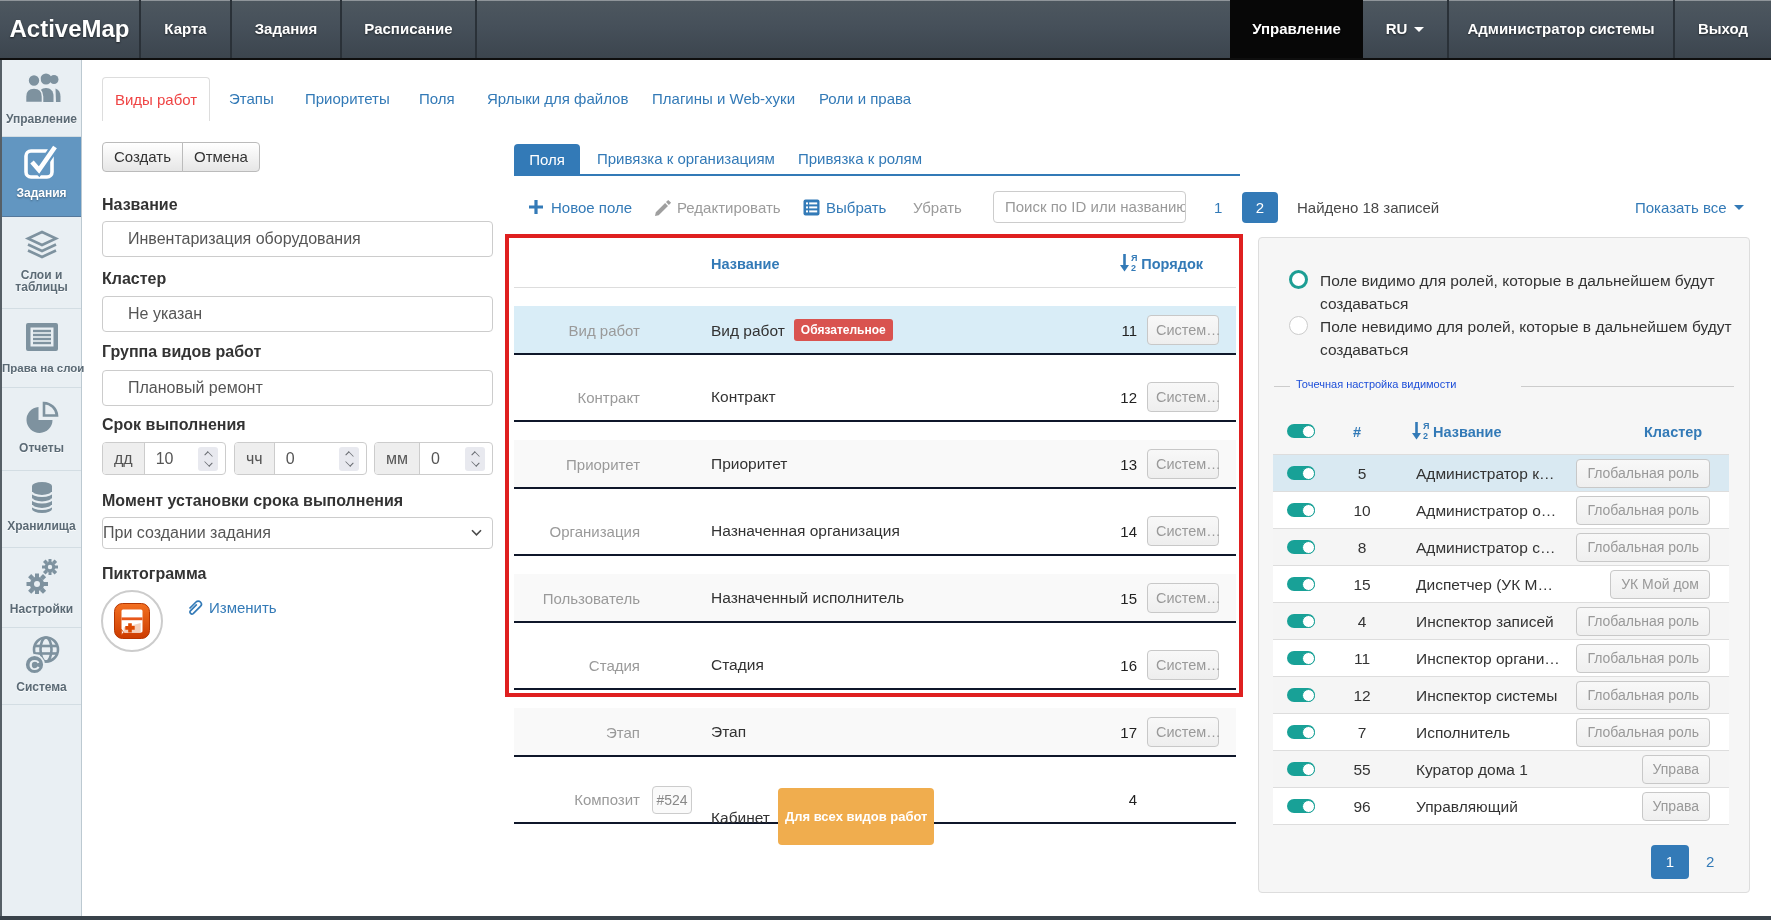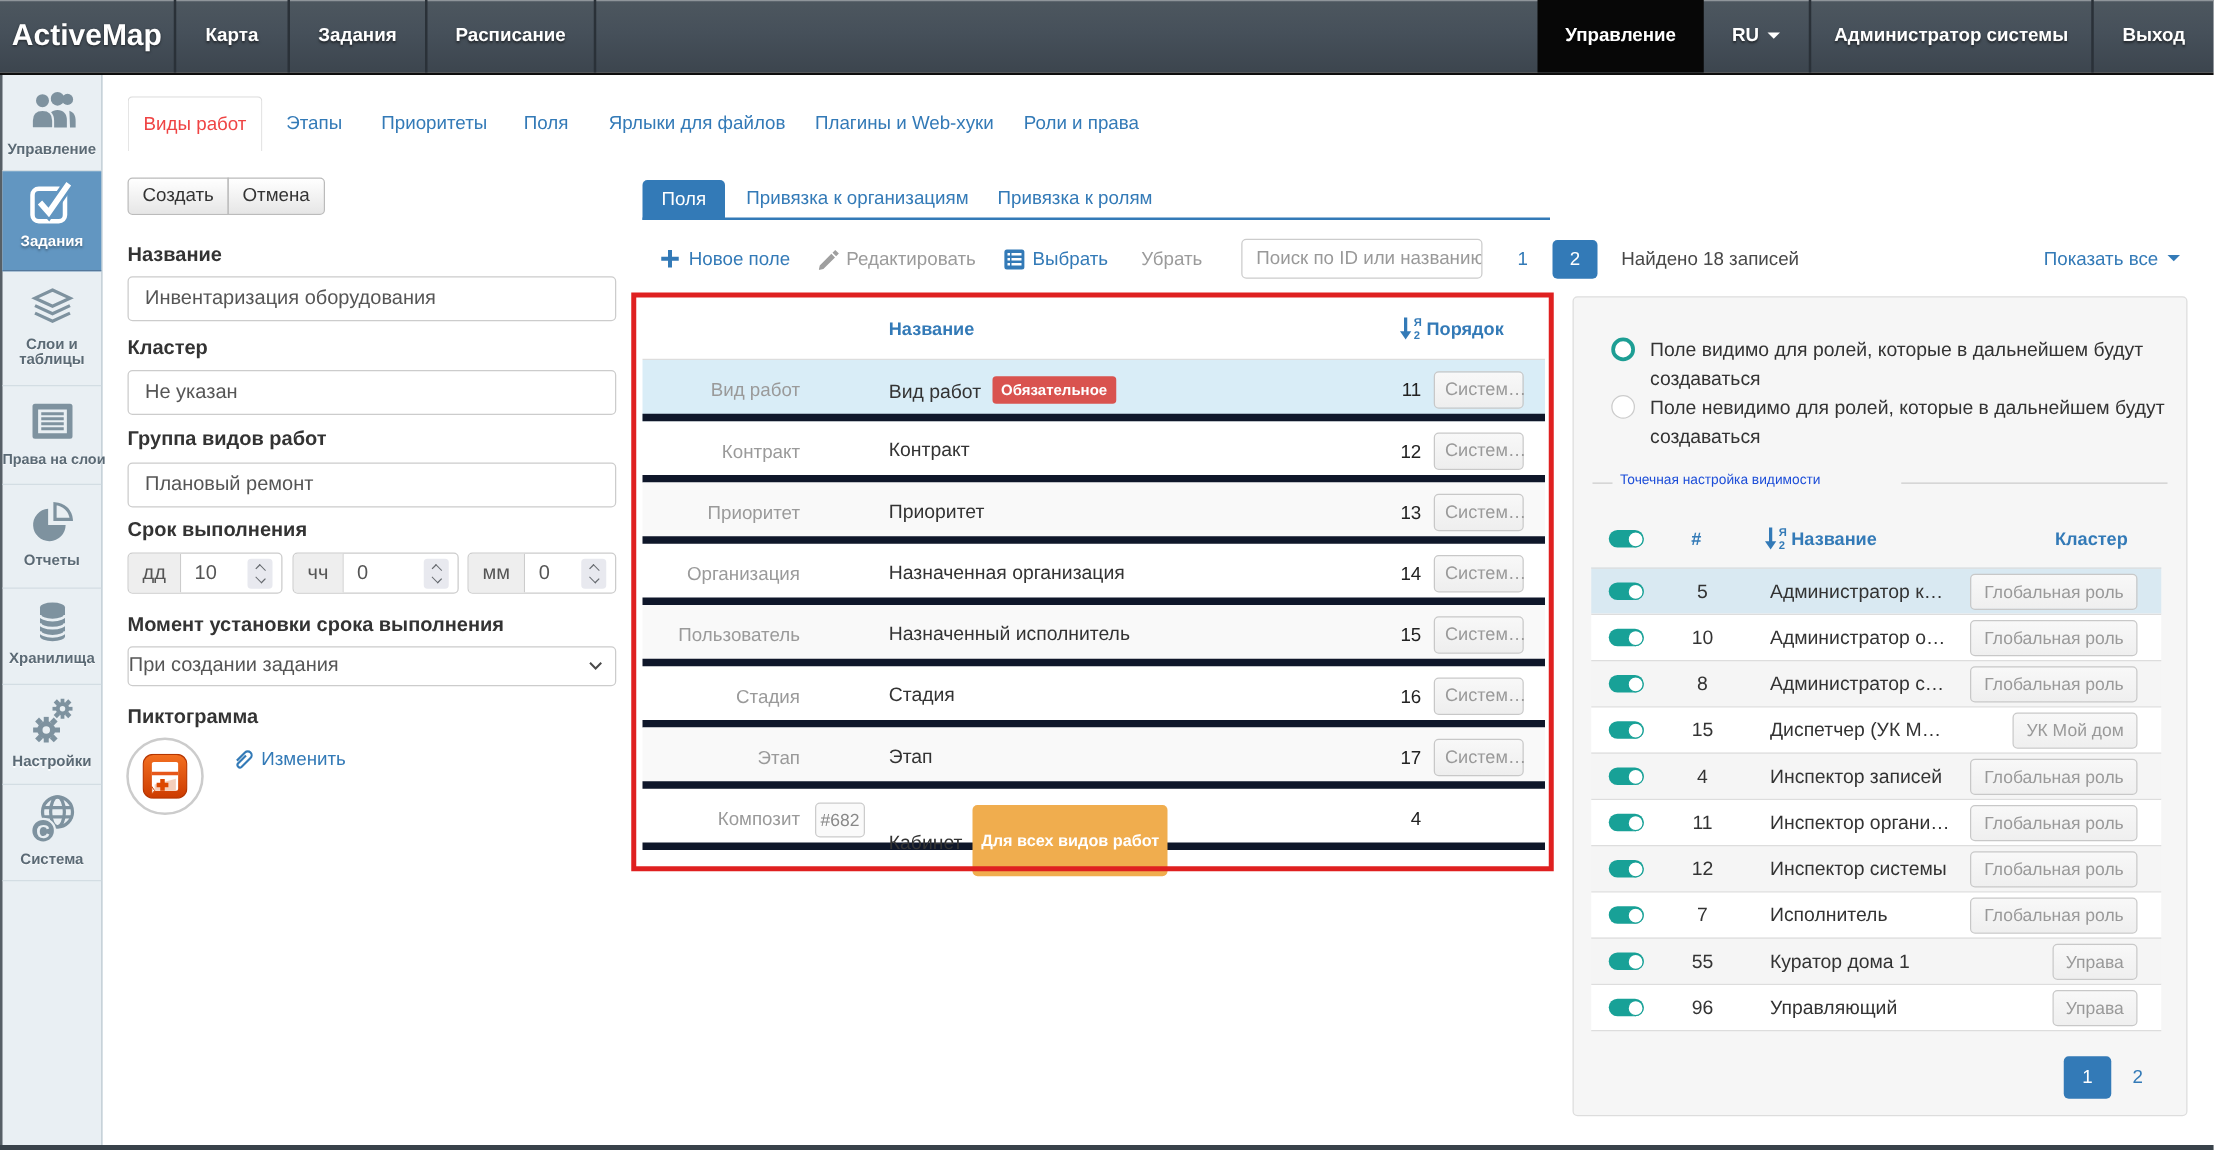--- a/index.html
+++ b/index.html
@@ -26,21 +26,21 @@
 
 .sidebar { position:absolute; left:0; top:60px; width:82px; height:856px;
   background:#e9eff3; border-left:2px solid #565f66; border-right:1px solid #bcc9d1; }
 .sb-item { position:absolute; left:0; width:79px; text-align:center; border-bottom:1px solid #d3dde3; }
 .sb-item svg { display:block; margin:0 auto; }
 .sb-label { white-space:nowrap; font-size:12px; font-weight:bold; color:#5b6a75; text-shadow:0 1px 0 rgba(255,255,255,.8); line-height:12px; }
 .sb-active { background:#6296c1; border-bottom:1px solid #55789b; }
 .sb-active .sb-label { color:#fff; text-shadow:0 1px 2px rgba(0,0,0,.35); }
 .lbl { position:absolute; font-size:16px; font-weight:bold; color:#333; }
 .inp { position:absolute; height:36px; background:#fff; border:1px solid #ccc; border-radius:4px;
-  font-size:16px; color:#555; line-height:34px; padding-left:13px; }
+  font-size:16px; color:#555; line-height:34px; padding-left:25px; }
 .link16 { position:absolute; font-size:15px; color:#337ab7; }
 .t16 { position:absolute; font-size:15px; }
 
 
 .tab-active { position:absolute; left:102px; top:77px; width:108px; height:44px; background:#fff;
   border:1px solid #ddd; border-bottom:none; border-radius:4px 4px 0 0; color:#ef4444;
   font-size:15px; text-align:center; line-height:43px; }
 
 
 .btngrp { position:absolute; left:102px; top:142px; }
@@ -77,21 +77,21 @@
 
 .search { position:absolute; left:993px; top:191px; width:193px; height:32px; border:1px solid #ccc; border-radius:4px;
   font-size:15px; color:#999; line-height:30px; padding-left:11px; white-space:nowrap; overflow:hidden; }
 .pg2 { position:absolute; left:1242px; top:192px; width:36px; height:31px; background:#337ab7; border-radius:4px;
   color:#fff; font-size:15px; text-align:center; line-height:31px; }
 
 .redbox { position:absolute; left:505px; top:234px; width:738px; height:463px; border:4px solid #df2020; }
 
 .mtable { position:absolute; left:514px; top:240px; width:722px; }
 .mhead { position:relative; height:48px; border-bottom:1px solid #ddd; }
-.mrow { position:relative; height:49px; border-bottom:6px solid #0f172a; }
+.mrow { position:relative; height:49px; border-bottom:2px solid #0f172a;margin-top:18px; }
 .mrow.hl { background:#d9edf7; }
 .mrow.st { background:#f9f9f9; }
 .c1 { position:absolute; left:0; top:16px; width:126px; text-align:right; font-size:15px; color:#9a9a9a; }
 .c2 { position:absolute; left:197px; top:15px; font-size:15.5px; color:#333; }
 .cn { position:absolute; left:540px; top:16px; width:83px; text-align:right; font-size:15px; color:#222; }
 .cbtn { position:absolute; left:633px; top:9px; width:72px; height:30px; background:linear-gradient(180deg,#f8f8f8,#eee);
   border:1px solid #c8c8c8; border-radius:4px; color:#999; font-size:15px; line-height:28px; padding-left:8px; font-size:14.5px; }
 .badge-r { display:inline-block; background:#d9534f; color:#fff; font-size:12px; font-weight:bold;
   border-radius:3px; padding:4px 7px; margin-left:9px; position:relative; top:-2px; }
 .badge-o { display:inline-block; background:#f0ad4e; color:#fff; font-size:13px; font-weight:bold;
@@ -390,21 +390,21 @@
       <span class="cbtn">Систем…</span>
   </div>
   <div class="mrow st">
     <span class="c1">Этап</span>
       <span class="c2">Этап</span>
     <span class="cn">17</span>
       <span class="cbtn">Систем…</span>
   </div>
   <div class="mrow">
     <span class="c1">Композит</span>
-      <span class="tagbox">#682</span>
+      <span class="tagbox">#524</span>
     <span class="c2">Кабинет<span class="badge-o">Для всех видов работ</span></span>
     <span class="cn">4</span>
   </div>
 </div>
 <div class="redbox"></div>
 
 <div class="card"></div>
 <div class="radio on" style="left:1289px;top:270px;"></div>
 <div class="rtext" style="left:1320px;top:269px;width:400px;">Поле видимо для ролей, которые в дальнейшем будут<br>создаваться</div>
 <div class="radio off" style="left:1289px;top:316px;"></div>

